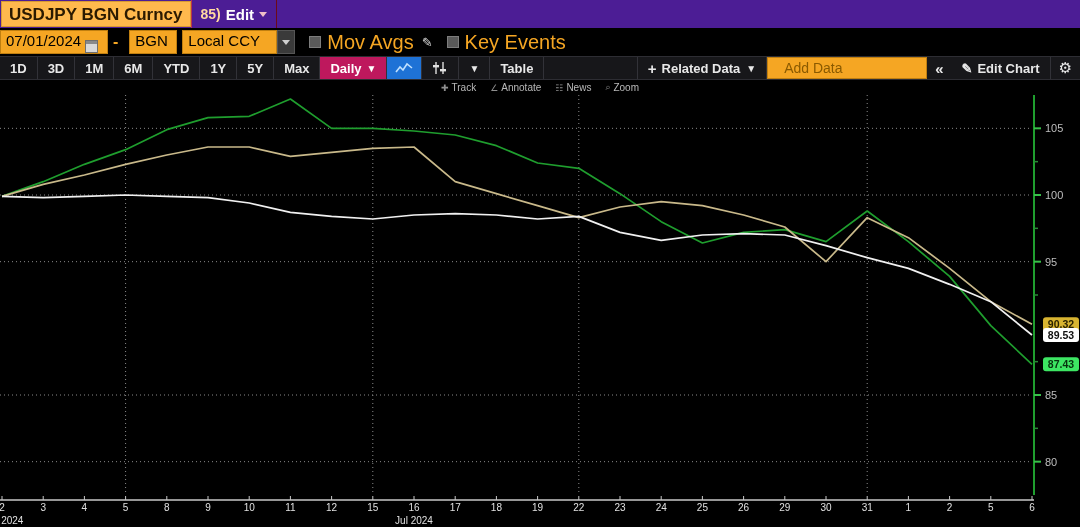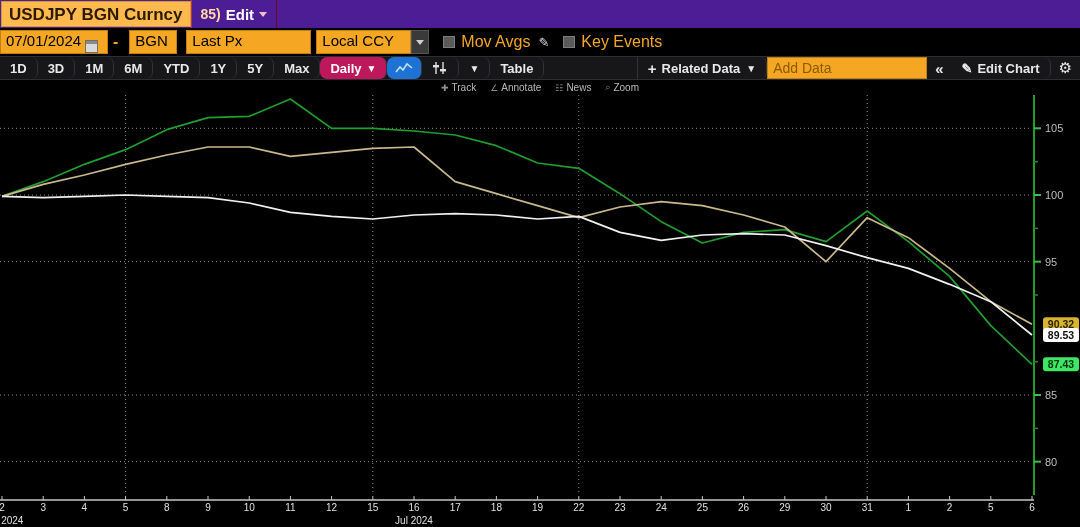--- a/index.html
+++ b/index.html
@@ -55,40 +55,40 @@
   .ofield.w-src { width:48px; justify-content:flex-start; margin-left:6px;}
   .ofield.w-px { width:125px; margin-left:9px;}
   .ofield.w-ccy { width:95px; margin-left:5px;}
   .drop-sq {
     width:18px;height:24px;background:#3a3a3a;border:1px solid #555;
     display:flex;align-items:center;justify-content:center;
   }
   .drop-sq .caret-d2 { width:0;height:0;border-left:4px solid transparent;border-right:4px solid transparent;border-top:5px solid #cfcfcf; }
   .chk-group { display:flex; align-items:center; gap:6px; margin-left:14px; }
   .chkbox { width:12px;height:12px;background:#5a5a5a;border:1px solid #7d7d7d; }
-  .chk-label { color:#f5a623; font-size:16px; white-space:nowrap; }
+  .chk-label { color:#f5a623; font-size:20px; white-space:nowrap; }
   .pen-ico { color:#dcdcdc; font-size:13px; margin-left:2px; }
 
   
   .toolbar {
     position:absolute; left:0; top:56px; width:1080px; height:24px;
     background:#17171a; display:flex; align-items:stretch;
     border-top:1px solid #2d2d33; border-bottom:1px solid #2d2d33;
   }
   .tbtn {
     display:flex;align-items:center;justify-content:center;
     color:#e8e8e8; font-size:13px; font-weight:700;
-    padding:0 10px; border-right:1px solid #323238; white-space:nowrap;border-radius:7px;
+    padding:0 10px; border-right:1px solid #323238; white-space:nowrap;
   }
   .tbtn.sel { background:#be185d; color:#ffffff; }
   .tbtn.icon-sel { background:#1e72d6; padding:0 8px; }
   .tb-spacer { flex:1; border-right:1px solid #323238; }
   .addbox {
     background:#f5a623; color:#8a5a00; font-size:14px;
-    display:flex;align-items:center; padding:0 5px; width:160px;
+    display:flex;align-items:center; padding:0 16px; width:160px;
     border:1px solid #c07f10; font-style:normal;
   }
   .gear { color:#e8e8e8; font-size:15px; padding:0 8px; display:flex;align-items:center; }
   .chev2 { color:#e8e8e8; font-size:15px; padding:0 8px; display:flex;align-items:center;font-weight:700; }
 
   
   .ministrip {
     position:absolute; left:0; top:80px; width:1080px; height:15px;
     display:flex; align-items:center; justify-content:center; gap:14px;
     background:#000;
@@ -116,21 +116,20 @@
     <div class="titlebar-spacer"></div>
   </div>
 
   <div class="inputbar">
     <div class="ofield w-date">
       <span>07/01/2024</span>
       <span class="cal-ico"></span>
     </div>
     <span class="dash">-</span>
     <div class="ofield w-src">BGN</div>
-    <div class="ofield w-px">Last Px</div>
     <div class="ofield w-ccy">Local CCY</div>
     <div class="drop-sq">
       <span class="caret-d2"></span>
     </div>
     <div class="chk-group">
       <span class="chkbox"></span>
       <span class="chk-label">Mov Avgs</span>
       <span class="pen-ico">✎</span>
     </div>
     <div class="chk-group">

